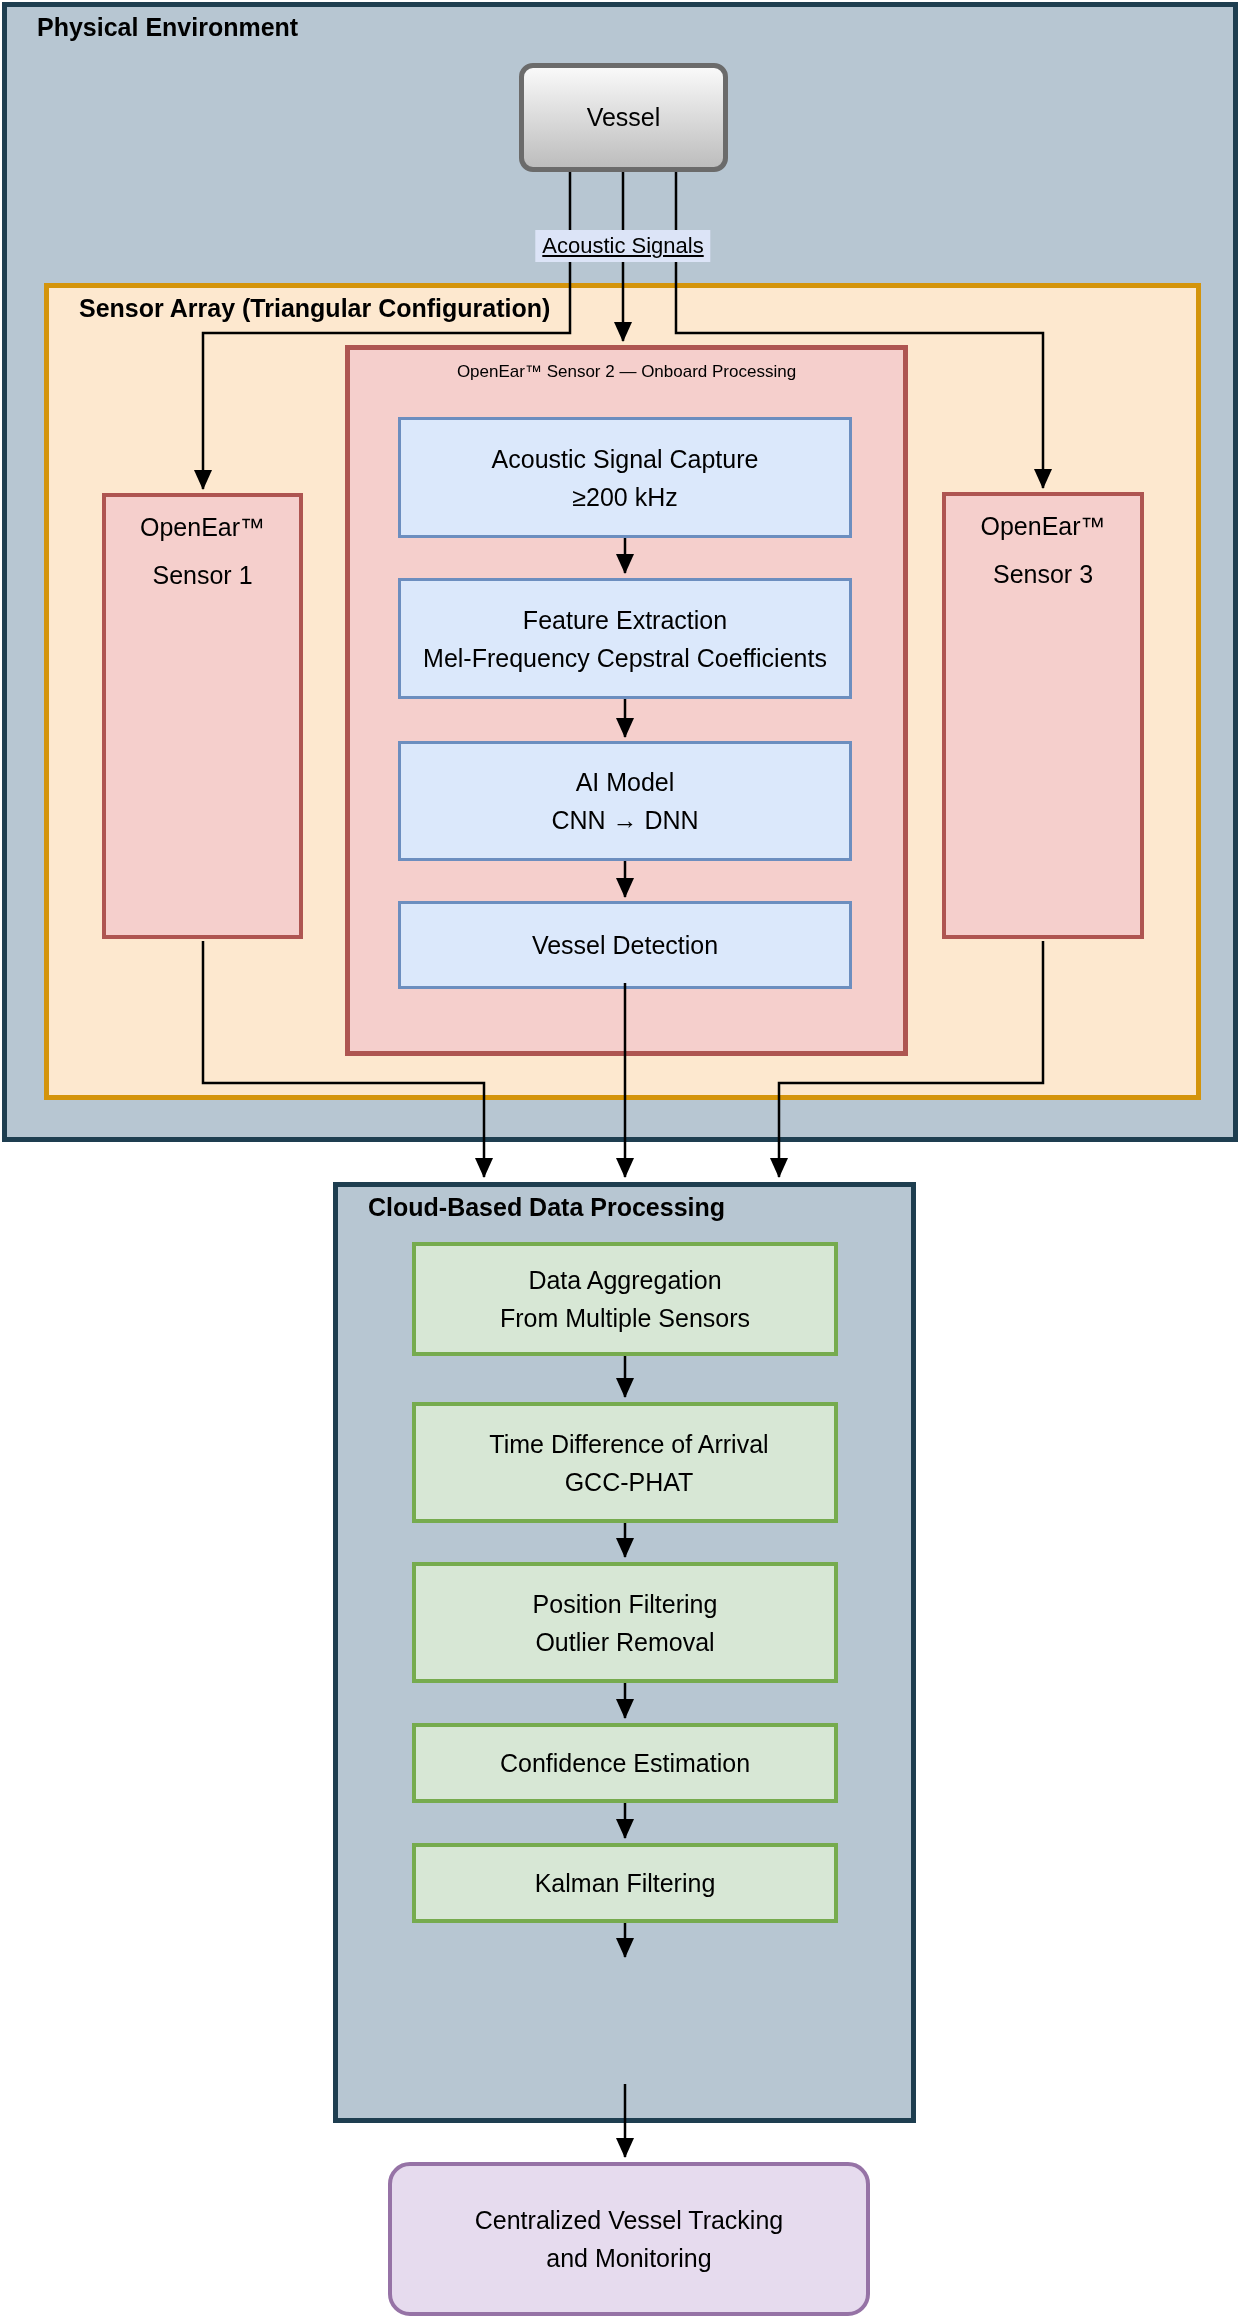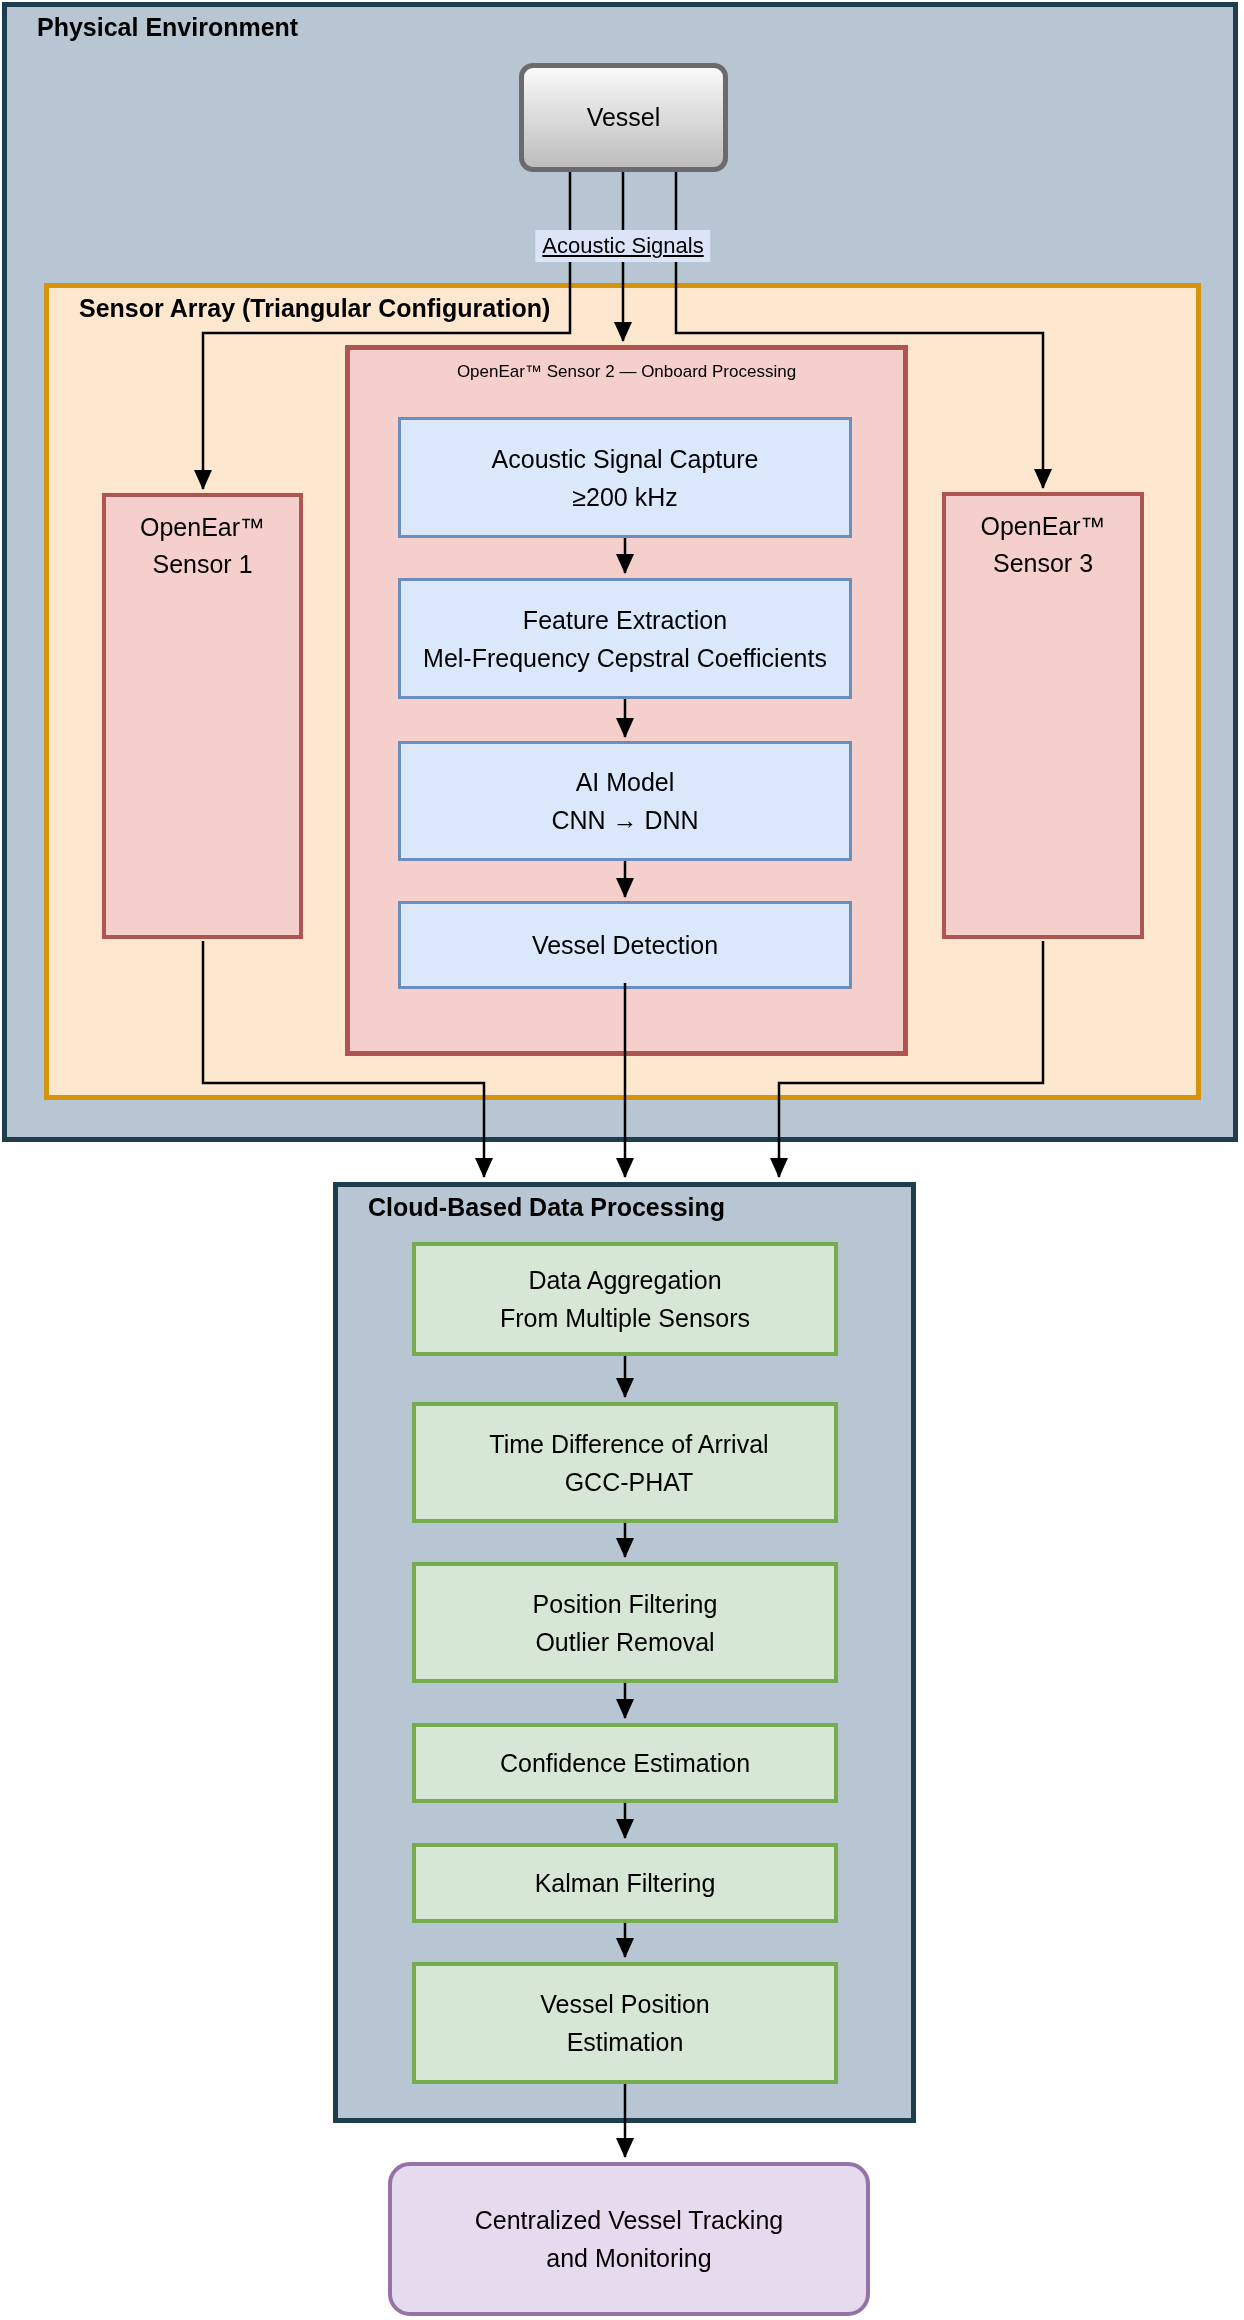--- a/index.html
+++ b/index.html
@@ -28,21 +28,21 @@
   }
   .sensor-big{
     background:var(--sensor-fill,#f5cfcc);
     border:5px solid var(--sensor-border,#ae5551);
   }
   .sensor-small{
     background:var(--sensor-fill,#f5cfcc);
     border:4px solid var(--sensor-border,#ae5551);
     display:flex;flex-direction:column;align-items:center;
     padding-top:12px;
-    font-size:25px;line-height:37px;text-align:center;
+    font-size:25px;line-height:37px;text-align:center;gap:11px;
   }
   .sensor2-title{
     text-align:center;font-size:17px;padding-top:12px;
   }
   .node{
     display:flex;flex-direction:column;align-items:center;justify-content:center;
     text-align:center;font-size:25px;line-height:38px;
   }
   .node > div:empty{display:none;}
   .step-blue{
@@ -152,24 +152,20 @@
     <div>Outlier Removal</div>
   </div>
   <div class="abs node step-green" style="left:412px;top:1723px;width:426px;height:80px;">
     <div>Confidence Estimation</div>
 
   </div>
   <div class="abs node step-green" style="left:412px;top:1843px;width:426px;height:80px;">
     <div>Kalman Filtering</div>
 
   </div>
-  <div class="abs node step-green" style="left:412px;top:1962px;width:426px;height:122px;">
-    <div>Vessel Position</div>
-    <div>Estimation</div>
-  </div>
 
   <div class="abs node output-node" style="left:388px;top:2162px;width:482px;height:154px;">
     <div>Centralized Vessel Tracking</div>
     <div>and Monitoring</div>
   </div>
 
   <svg class="edge-layer" width="1244" height="2320" viewBox="0 0 1244 2320">
     <defs>
       <marker id="arrow" markerUnits="userSpaceOnUse" markerWidth="20" markerHeight="18" refX="19" refY="9" orient="auto">
         <path d="M0,0 L20,9 L0,18 Z" fill="#000"></path>

